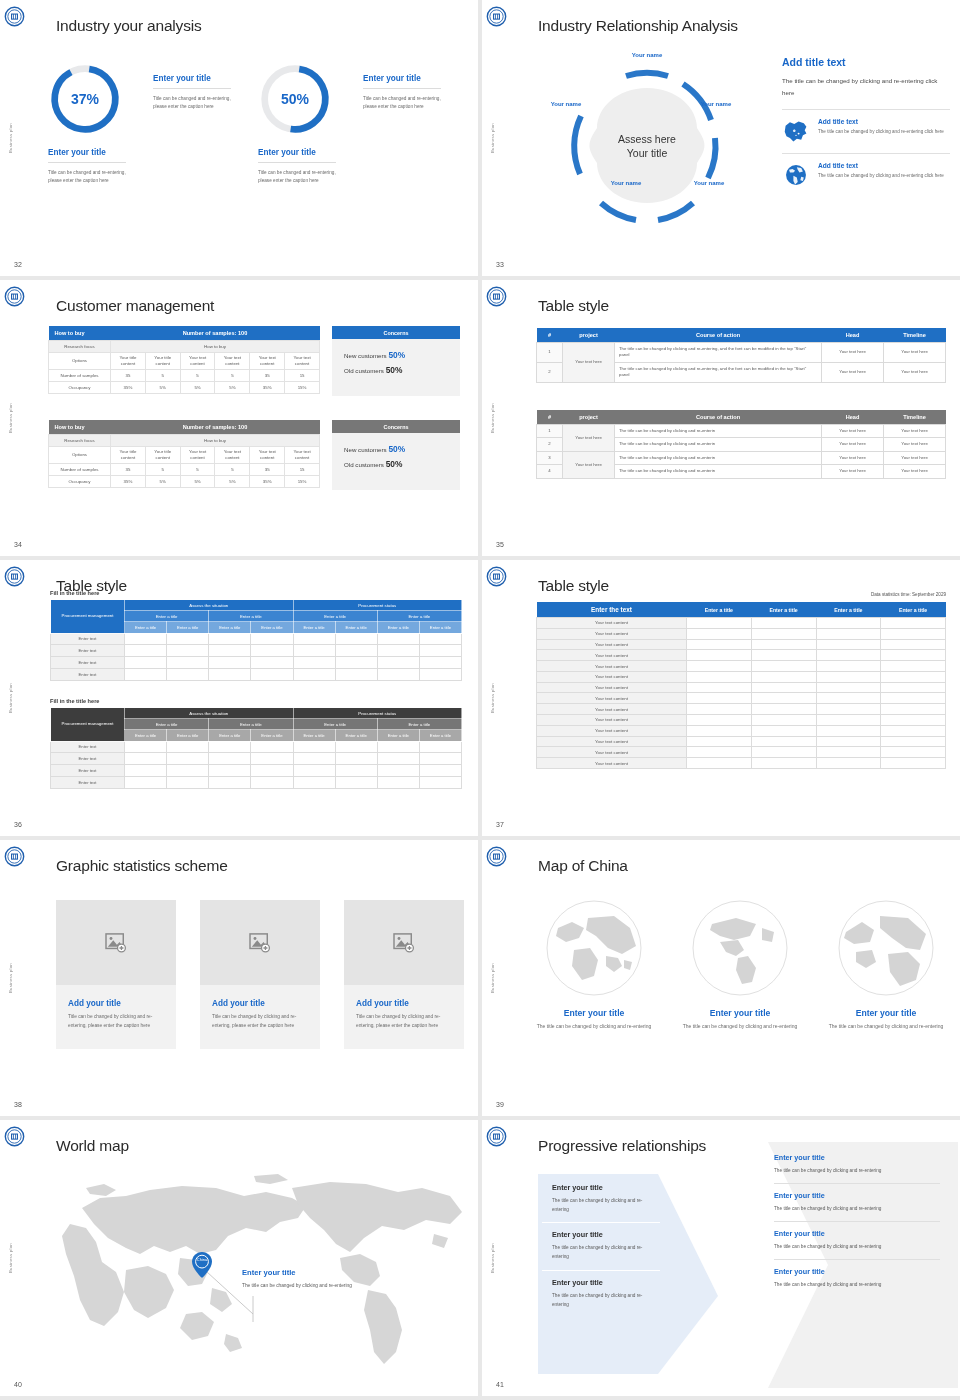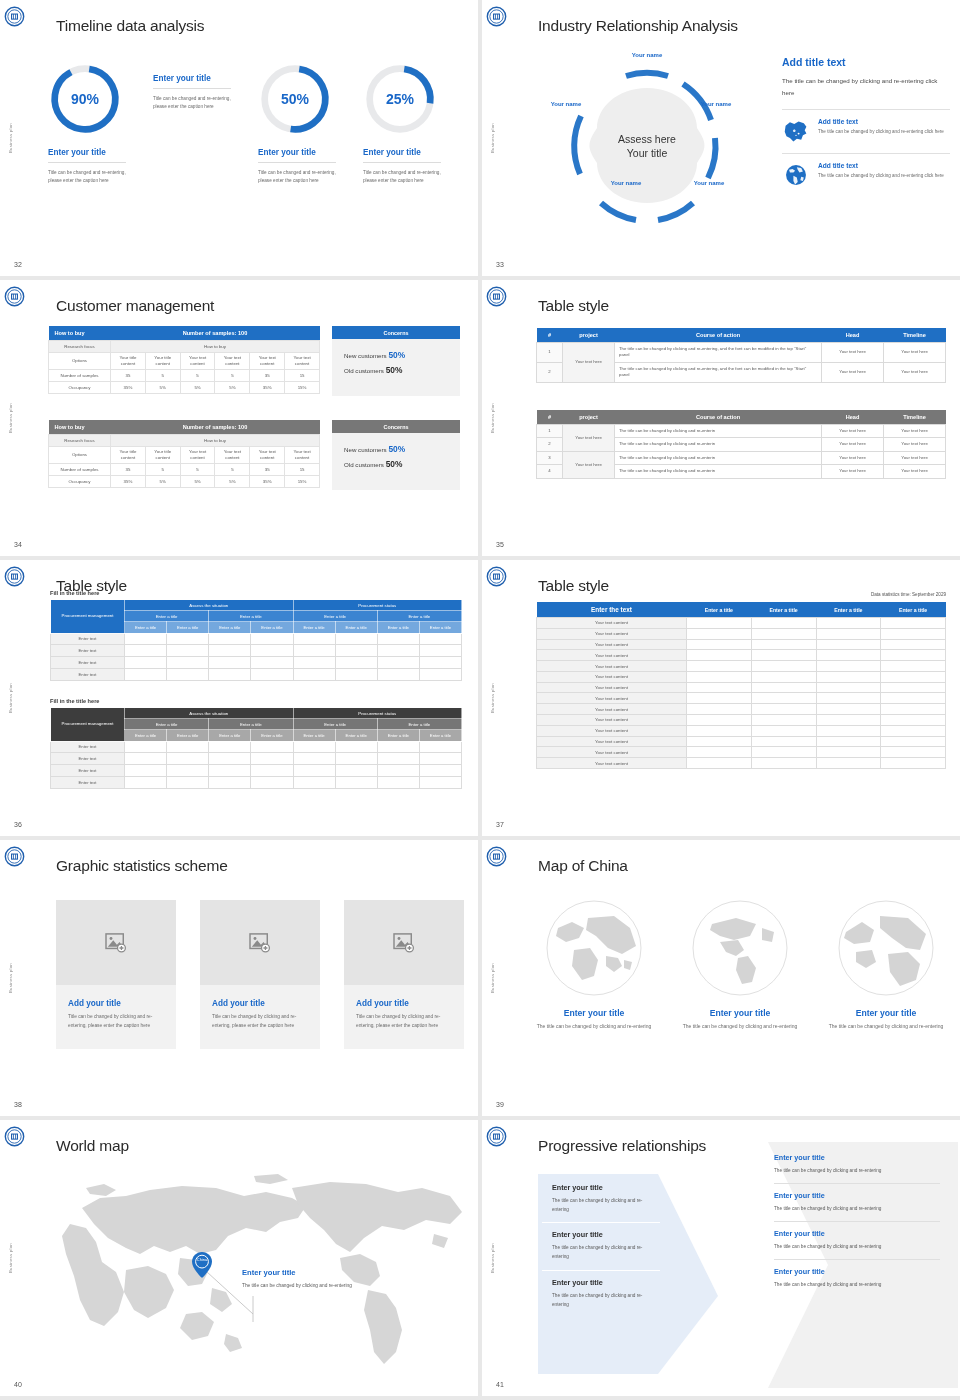--- a/index.html
+++ b/index.html
@@ -184,29 +184,29 @@
   <div class="slide">
     <svg class="logo" viewBox="0 0 24 24">
       <circle cx="12" cy="12" r="10.5" fill="none" stroke="#1f5fae" stroke-width="1.6"></circle>
       <circle cx="12" cy="12" r="7.6" fill="none" stroke="#1f5fae" stroke-width="1"></circle>
       <rect x="8" y="8.6" width="8" height="7" fill="#1f5fae"></rect>
       <rect x="9.3" y="9.8" width="1.2" height="4.6" fill="#fff"></rect>
       <rect x="11.4" y="9.8" width="1.2" height="4.6" fill="#fff"></rect>
       <rect x="13.5" y="9.8" width="1.2" height="4.6" fill="#fff"></rect>
     </svg>
     <div class="sidebar-label">Business plan</div>
-    <div class="stitle">Timeline data analysis</div>
+    <div class="stitle">Industry your analysis</div>
     <div class="donut-row">
       <div class="donut-cell">
         <div class="donut-wrap">
           <svg viewBox="0 0 100 100" width="74" height="74">
             <circle cx="50" cy="50" r="41" fill="none" stroke="#e8e9eb" stroke-width="9"></circle>
             <circle cx="50" cy="50" r="41" fill="none" stroke="#1f6fc4" stroke-width="9" stroke-dasharray="231.8 257.6" stroke-linecap="butt" transform="rotate(-82 50 50)"></circle>
           </svg>
-          <div class="donut-num">90%</div>
+          <div class="donut-num">37%</div>
         </div>
         <div class="donut-title">Enter your title</div>
         <div class="donut-rule"></div>
         <div class="donut-desc">Title can be changed and re-entering, please enter the caption here</div>
       </div>
       <div class="donut-cell">
         <div class="donut-title">Enter your title</div>
         <div class="donut-rule"></div>
         <div class="donut-desc">Title can be changed and re-entering, please enter the caption here</div>
       </div>
@@ -216,27 +216,20 @@
             <circle cx="50" cy="50" r="41" fill="none" stroke="#e8e9eb" stroke-width="9"></circle>
             <circle cx="50" cy="50" r="41" fill="none" stroke="#1f6fc4" stroke-width="9" stroke-dasharray="128.8 257.6" stroke-linecap="butt" transform="rotate(-82 50 50)"></circle>
           </svg>
           <div class="donut-num">50%</div>
         </div>
         <div class="donut-title">Enter your title</div>
         <div class="donut-rule"></div>
         <div class="donut-desc">Title can be changed and re-entering, please enter the caption here</div>
       </div>
       <div class="donut-cell">
-        <div class="donut-wrap">
-          <svg viewBox="0 0 100 100" width="74" height="74">
-            <circle cx="50" cy="50" r="41" fill="none" stroke="#e8e9eb" stroke-width="9"></circle>
-            <circle cx="50" cy="50" r="41" fill="none" stroke="#1f6fc4" stroke-width="9" stroke-dasharray="64.4 257.6" stroke-linecap="butt" transform="rotate(-82 50 50)"></circle>
-          </svg>
-          <div class="donut-num">25%</div>
-        </div>
         <div class="donut-title">Enter your title</div>
         <div class="donut-rule"></div>
         <div class="donut-desc">Title can be changed and re-entering, please enter the caption here</div>
       </div>
     </div>
     <div class="pagenum">32</div>
   </div>
 
   <div class="slide">
     <svg class="logo" viewBox="0 0 24 24">

